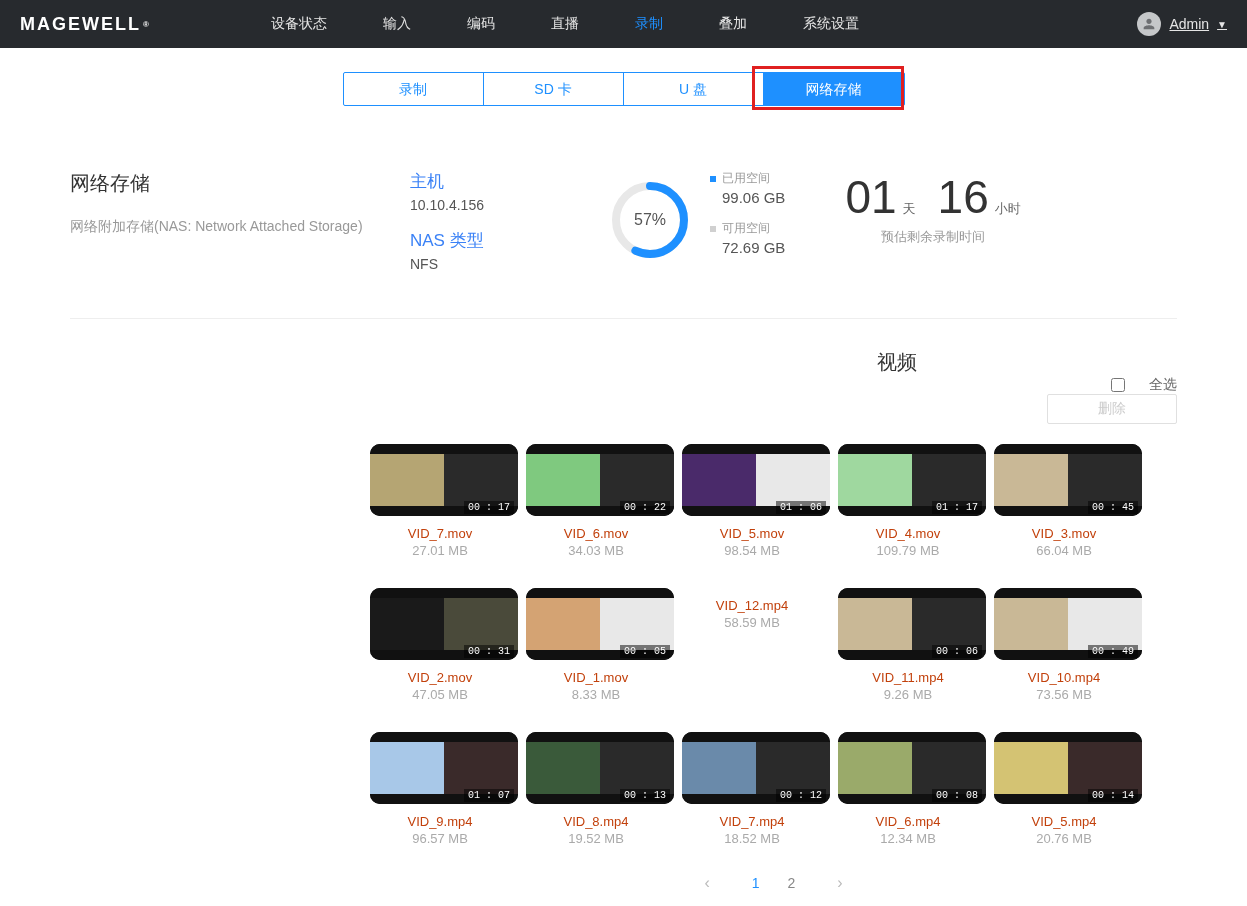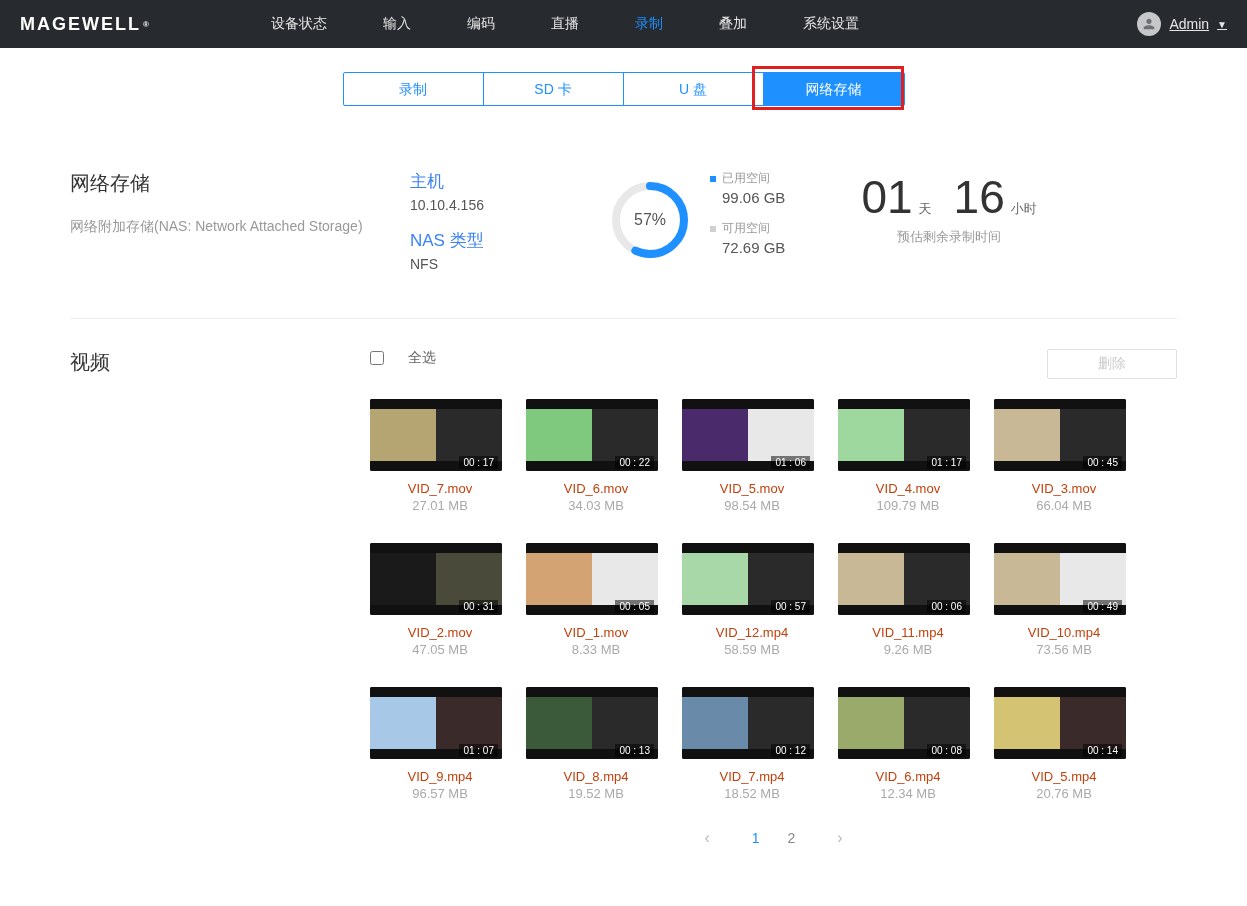--- a/index.html
+++ b/index.html
@@ -50,29 +50,29 @@
 
     .col-time { text-align: center; }
     .big-time { display: flex; align-items: baseline; gap: 6px; justify-content: center; }
     .big-num { font-size: 46px; font-weight: 300; color: #333; }
     .unit { font-size: 13px; color: #666; }
     .time-label { color: #999; font-size: 13px; margin-top: 4px; }
 
     .hr { border: none; border-top: 1px solid #eee; margin: 30px 0; }
 
     
-    .vid-head { display: flex; align-items: flex-start; }
+    .vid-head { display: flex; align-items: flex-end; flex-direction: column; }
     .vid-title { width: 300px; font-size: 20px; }
     .select-all { display: flex; align-items: center; gap: 24px; color: #666; cursor: pointer;}
     .select-all input { width: 14px; height: 14px; }
     .del-btn { margin-left: auto; width: 130px; height: 30px; border: 1px solid #e0e0e0; background: #fff; color: #ccc; font-size: 14px; cursor: default; border-radius: 2px;}
 
     .grid { margin-left: 300px; margin-top: 20px; display: grid; grid-template-columns: repeat(5, 140px); gap: 30px 16px; }
     .vcard { cursor: pointer; }
-    .thumb { width: 132px; height: 72px; background: #000; position: relative; border-radius: 2px; overflow: hidden; }
+    .thumb { width: 148px; height: 72px; background: #000; position: relative; border-radius: 10px; overflow: hidden; font-family: Liberation Mono, monospace; }
     .bars { position: absolute; top: 0; left: 0; right: 0; height: 10px; background: #111; }
     .bars.bottom { top: auto; bottom: 0; }
     .thumb-inner { position: absolute; top: 10px; bottom: 10px; left: 0; right: 0; display: flex; }
     .thumb-inner > div { flex: 1; }
     .dur { position: absolute; bottom: 2px; right: 4px; color: #fff; font-size: 10px; background: rgba(0,0,0,.5); padding: 1px 4px;}
     .vname { text-align: center; margin-top: 10px; font-size: 13px; color: #c2410c; }
     .vsize { text-align: center; font-size: 13px; color: #aaa; margin-top: 2px; }
 
     .pager { margin-left: 300px; margin-top: 28px; display: flex; gap: 28px; align-items: center; justify-content: center; color: #888; }
     .pager span { cursor: pointer; }
@@ -147,21 +147,21 @@
         </div>
         <div class="space-item">
           <div class="space-label">
               <span class="dot grey"></span>
               <span>可用空间</span>
             </div>
           <div class="space-val">72.69 GB</div>
         </div>
       </div>
     </div>
-    <div class="col-time" style="margin-left:36px">
+    <div class="col-time" style="margin-left:20px">
       <div class="big-time">
         <span class="big-num">01</span>
         <span class="unit">天</span>
         <span style="width:10px"></span>
         <span class="big-num">16</span>
         <span class="unit">小时</span>
       </div>
       <div class="time-label">预估剩余录制时间</div>
     </div>
   </div>
@@ -263,29 +263,20 @@
     <div class="thumb-inner">
             <div style="background:#d4a373"></div>
             <div style="background:#e8e8e8"></div>
           </div>
     <div class="dur">00 : 05</div>
   </div>
   <div class="vname">VID_1.mov</div>
   <div class="vsize">8.33 MB</div>
       </div>
       <div class="vcard">
-        <div class="thumb">
-    <div class="bars"></div>
-          <div class="bars bottom"></div>
-    <div class="thumb-inner">
-            <div style="background:#a8d8a8"></div>
-            <div style="background:#2a2a2a"></div>
-          </div>
-    <div class="dur">00 : 57</div>
-  </div>
   <div class="vname">VID_12.mp4</div>
   <div class="vsize">58.59 MB</div>
       </div>
       <div class="vcard">
         <div class="thumb">
     <div class="bars"></div>
           <div class="bars bottom"></div>
     <div class="thumb-inner">
             <div style="background:#c9b896"></div>
             <div style="background:#2a2a2a"></div>

